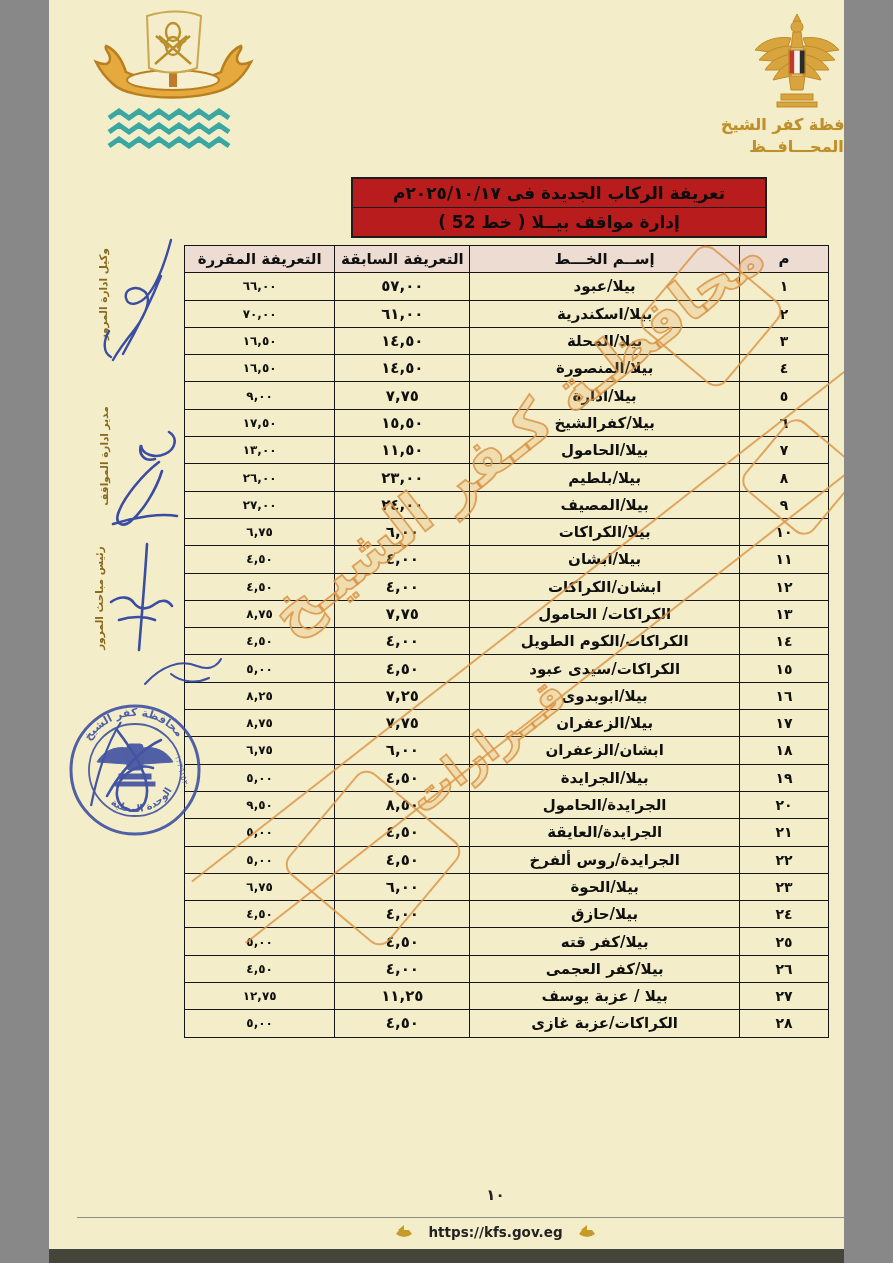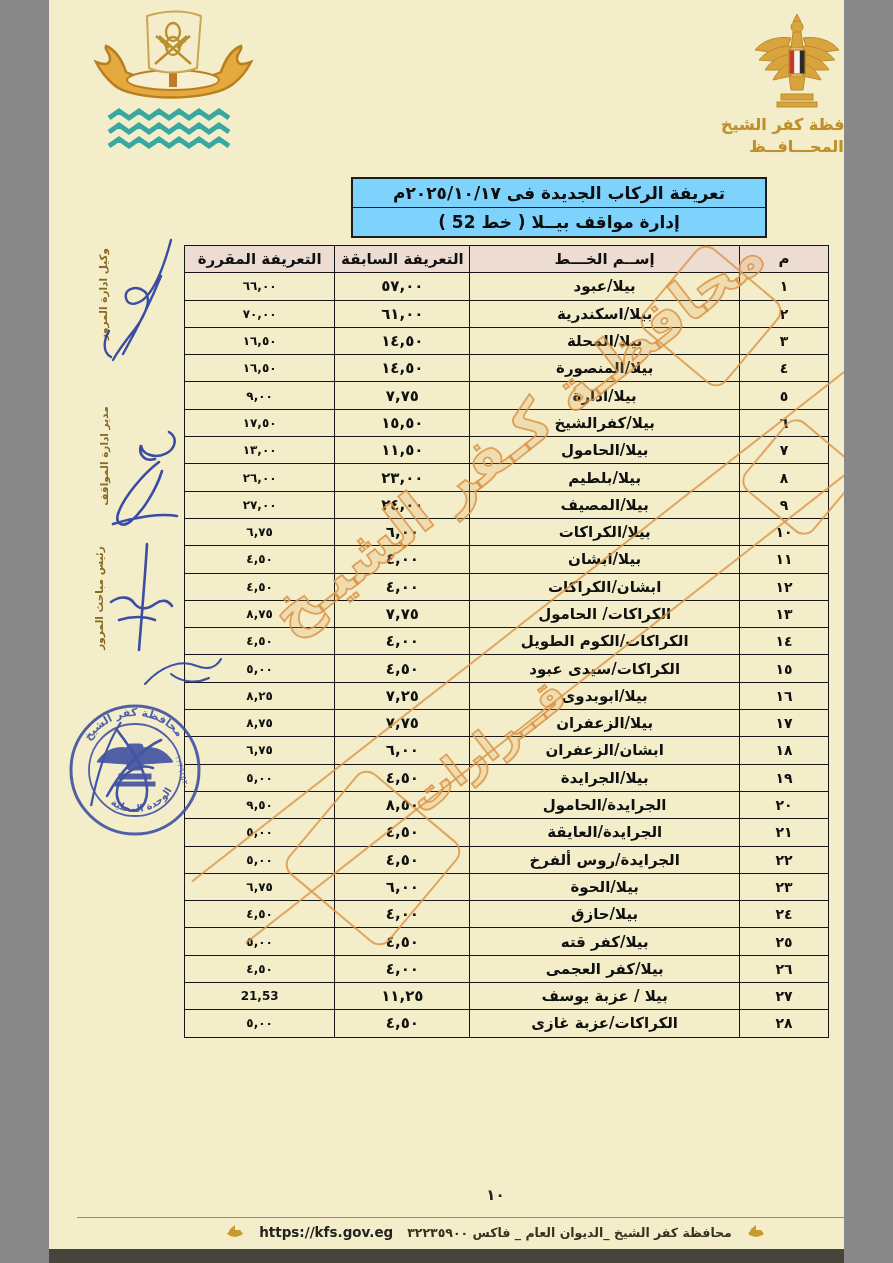--- a/index.html
+++ b/index.html
@@ -7,21 +7,21 @@
   #page{position:relative;width:795px;height:1263px;margin:0 auto;
         background:#f3eec9;overflow:hidden;}
   
   .boat-logo{position:absolute;left:42px;top:6px;width:165px;height:150px;}
   .eagle-wrap{position:absolute;left:655px;top:12px;width:185px;height:170px;text-align:center;}
   .eagle-svg{width:100px;height:102px;margin:0 auto;display:block;}
   .gov-name{font-weight:bold;font-size:16px;color:#bf8f2b;line-height:1.35;direction:rtl;
             text-shadow:0 0 1px rgba(191,143,43,.4);}
   
   .title-box{position:absolute;left:302px;top:177px;width:412px;border:2px solid #1d1d1d;
-             background:#7dd3fc;direction:rtl;text-align:center;}
+             background:#b91c1c;direction:rtl;text-align:center;}
   .title-row{padding:4px 8px;font-weight:bold;font-size:17px;color:#0d0d0d;white-space:nowrap;}
   .title-row+.title-row{border-top:1.6px solid #1d1d1d;}
   
   .tariff-table{position:absolute;left:135px;top:245px;border-collapse:collapse;
                 direction:rtl;table-layout:fixed;width:645px;}
   .tariff-table td,.tariff-table th{border:1.3px solid #161616;text-align:center;
                 padding:0;height:26.3px;font-weight:bold;color:#101010;overflow:hidden;white-space:nowrap;}
   .tariff-table th{background:#ecdcd2;font-size:15px;}
   .col-serial{width:88px;font-size:14px;}
   .col-name{width:268px;font-size:15px;}
@@ -280,21 +280,21 @@
         <tr>
           <td class="col-serial">٢٦</td>
           <td class="col-name">بيلا/كفر العجمى</td>
           <td class="col-prev">٤,٠٠</td>
           <td class="col-new">٤,٥٠</td>
         </tr>
         <tr>
           <td class="col-serial">٢٧</td>
           <td class="col-name">بيلا / عزبة يوسف</td>
           <td class="col-prev">١١,٢٥</td>
-          <td class="col-new">21,53</td>
+          <td class="col-new">١٢,٧٥</td>
         </tr>
         <tr>
           <td class="col-serial">٢٨</td>
           <td class="col-name">الكراكات/عزبة غازى</td>
           <td class="col-prev">٤,٥٠</td>
           <td class="col-new">٥,٠٠</td>
         </tr>
       </tbody>
   </table>
 
@@ -354,21 +354,20 @@
     </g>
   </svg>
 
   <div class="page-number">١٠</div>
   <div class="footer-sep"></div>
   <div class="footer-row">
     <svg width="20" height="15" viewBox="0 0 20 15">
       <path d="M2,9 Q10,15 18,9 L15,5 L5,5 Z" fill="#c79b2a"></path>
         <path d="M10,0 L10,5 L4,5 Z" fill="#c79b2a"></path>
     </svg>
-    <span class="footer-ar">محافظة كفر الشيخ _الديوان العام _ فاكس ٣٢٢٣٥٩٠٠</span>
     <span class="footer-url">https://kfs.gov.eg</span>
     <svg width="20" height="15" viewBox="0 0 20 15">
       <path d="M2,9 Q10,15 18,9 L15,5 L5,5 Z" fill="#c79b2a"></path>
         <path d="M10,0 L10,5 L4,5 Z" fill="#c79b2a"></path>
     </svg>
   </div>
   <div class="bottom-strip"></div>
 </div>
 
 </body></html>

